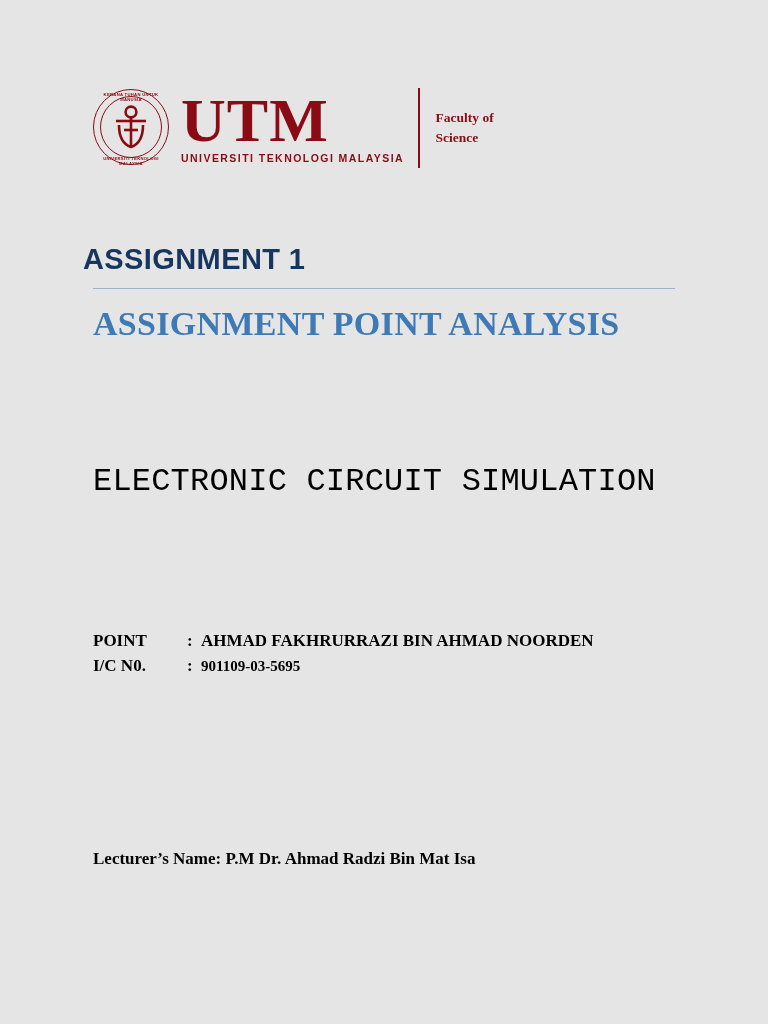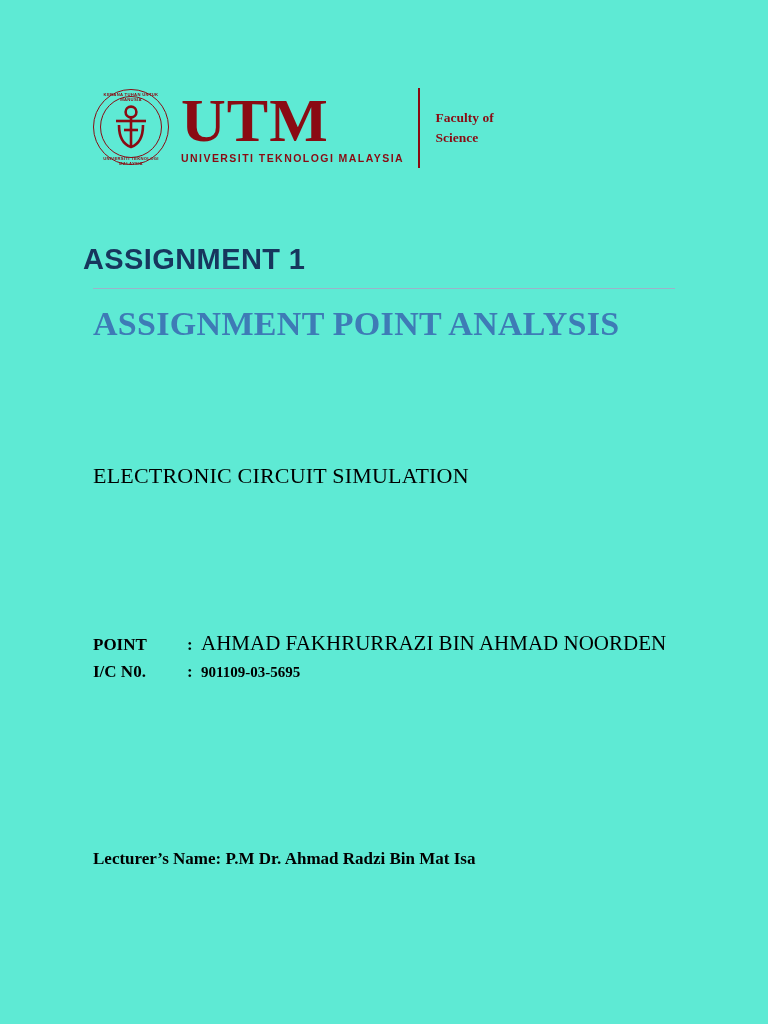--- a/index.html
+++ b/index.html
@@ -13,21 +13,21 @@
     font-family: "Liberation Serif", serif;
     color: #000000;
     position: relative;
     overflow: hidden;
   }
 
   .page {
     position: relative;
     width: 768px;
     height: 1024px;
-    background: #5eead4;
+    background: #e5e5e5;
   }
 
   
   .letterhead {
     position: absolute;
     left: 93px;
     top: 88px;
     display: flex;
     align-items: center;
   }
@@ -143,22 +143,22 @@
     font-size: 34px;
     font-weight: bold;
     color: #3e7bb6;
     letter-spacing: 0.3px;
   }
 
   .doc-heading {
     position: absolute;
     left: 93px;
     top: 463px;
-    font-family: Liberation Serif, serif;
-    font-size: 22px;
+    font-family: Liberation Mono, monospace;
+    font-size: 32px;
     color: #000000;
     letter-spacing: 0.2px;
   }
 
   
   .details {
     position: absolute;
     left: 93px;
     top: 628px;
   }
@@ -174,22 +174,22 @@
     font-size: 17px;
   }
   .detail-colon {
     width: 14px;
     font-family: "Liberation Serif", serif;
     font-weight: bold;
     font-size: 17px;
   }
   .detail-value {
     font-family: "Liberation Serif", serif;
-    font-weight: normal;
-    font-size: 21px;
+    font-weight: bold;
+    font-size: 17px;
   }
   .detail-value.small {
     font-weight: bold;
     font-size: 15px;
   }
 
   .lecturer {
     position: absolute;
     left: 93px;
     top: 849px;

